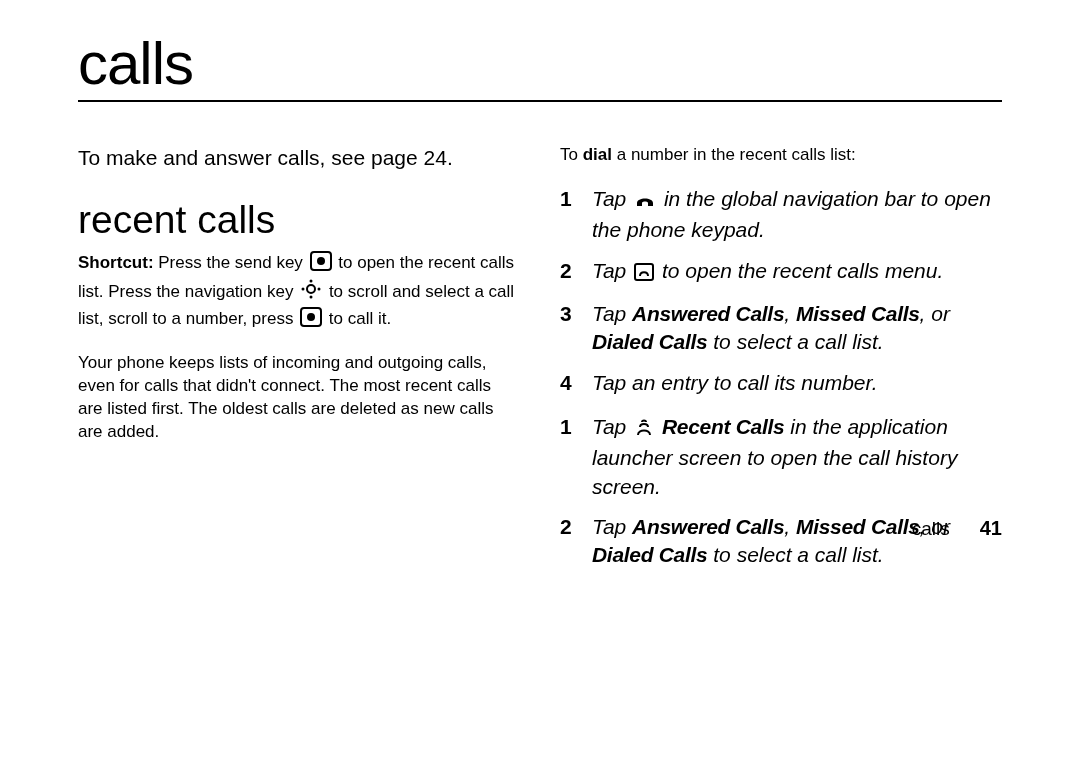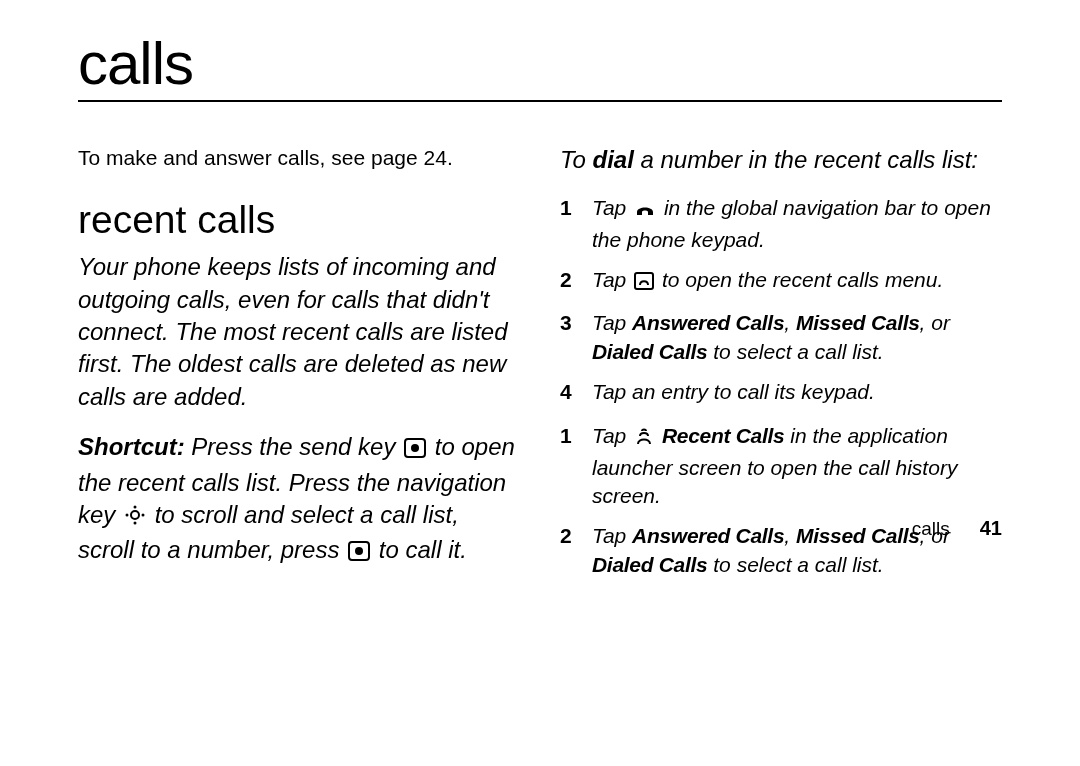--- a/index.html
+++ b/index.html
@@ -43,24 +43,23 @@
     line-height: 1.35;
     margin: 0 0 28px 0;
   }
   .h2 {
     font-size: 39px;
     font-weight: 400;
     margin: 0 0 10px 0;
     line-height: 1.05;
   }
   .p {
-    font-size: 24px;
+    font-size: 17px;
     line-height: 1.35;
     margin: 0 0 18px 0;
-    font-style: italic;
   }
   .bold { font-weight: 700; }
   .cond-bold {
     font-weight: 700;
     font-stretch: condensed;
     font-family: "Arial Narrow", Arial, Helvetica, sans-serif;
     letter-spacing: -0.3px;
     margin-top: 9px;
   }
   ol.steps {
@@ -105,39 +104,39 @@
   <h1 class="title">calls</h1>
   <hr class="title-rule">
 
   <div class="columns">
 
     <div class="col">
 
       <p class="intro">To make and answer calls, see page 24.</p>
 
       <h2 class="h2">recent calls</h2>
-
-      <p class="p">Your phone keeps lists of incoming and outgoing calls, even for calls that didn't connect. The most recent calls are listed first. The oldest calls are deleted as new calls are added.</p>
 
       <p class="p">
         <span class="bold">Shortcut:</span><span> Press the send key </span><span class="icon-inline"><svg width="22" height="20" viewBox="0 0 22 20">
               <rect x="1" y="1" width="20" height="18" rx="3" fill="none" stroke="#000" stroke-width="2"></rect>
               <circle cx="11" cy="10" r="4" fill="#000"></circle>
             </svg></span><span> to open the recent calls list. Press the navigation key </span><span class="icon-inline"><svg width="22" height="22" viewBox="0 0 22 22">
               <circle cx="11" cy="11" r="4" fill="none" stroke="#000" stroke-width="2"></circle>
               <circle cx="11" cy="3" r="1.5" fill="#000"></circle>
               <circle cx="11" cy="19" r="1.5" fill="#000"></circle>
               <circle cx="3" cy="11" r="1.5" fill="#000"></circle>
               <circle cx="19" cy="11" r="1.5" fill="#000"></circle>
             </svg></span><span> to scroll and select a call list, scroll to a number, press </span><span class="icon-inline"><svg width="22" height="20" viewBox="0 0 22 20">
               <rect x="1" y="1" width="20" height="18" rx="3" fill="none" stroke="#000" stroke-width="2"></rect>
               <circle cx="11" cy="10" r="4" fill="#000"></circle>
             </svg></span><span> to call it.</span>
       </p>
 
+      <p class="p">Your phone keeps lists of incoming and outgoing calls, even for calls that didn't connect. The most recent calls are listed first. The oldest calls are deleted as new calls are added.</p>
+
     </div>
 
     <div class="col">
 
       <p class="p">
         <span>To </span><span class="bold">dial</span><span> a number in the recent calls list:</span>
       </p>
 
       <ol class="steps">
         <li>
@@ -158,21 +157,21 @@
           </span>
         </li>
         <li>
           <span class="num">3</span>
           <span class="txt">
             <span>Tap </span><span class="cond-bold">Answered Calls</span><span>, </span><span class="cond-bold">Missed Calls</span><span>, or </span><span class="cond-bold">Dialed Calls</span><span> to select a call list.</span>
           </span>
         </li>
         <li>
           <span class="num">4</span>
-          <span class="txt">Tap an entry to call its keypad.</span>
+          <span class="txt">Tap an entry to call its number.</span>
         </li>
       </ol>
 
 
       <ol class="steps">
         <li>
           <span class="num">1</span>
           <span class="txt">
             <span>Tap </span><span class="icon-inline"><svg width="20" height="20" viewBox="0 0 20 20">
                   <path d="M4 18 C4 12 16 12 16 18" fill="none" stroke="#000" stroke-width="2"></path>

